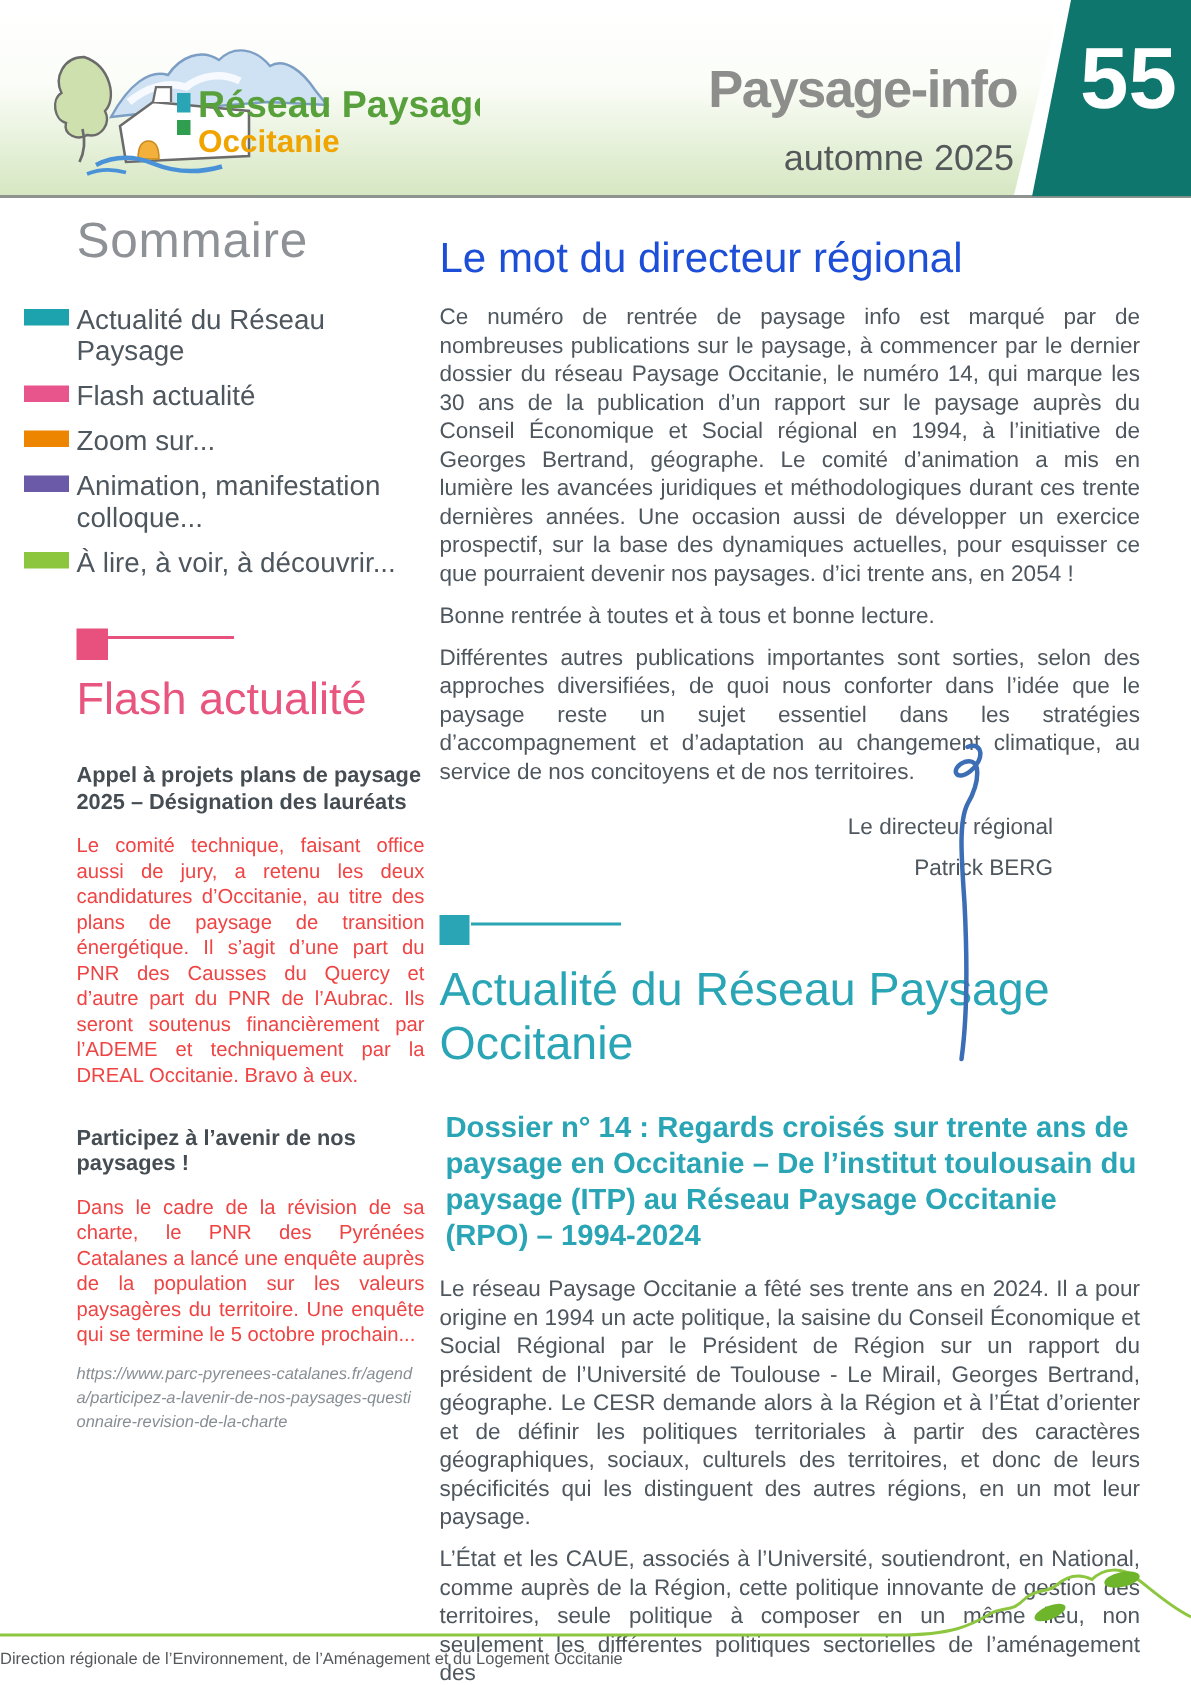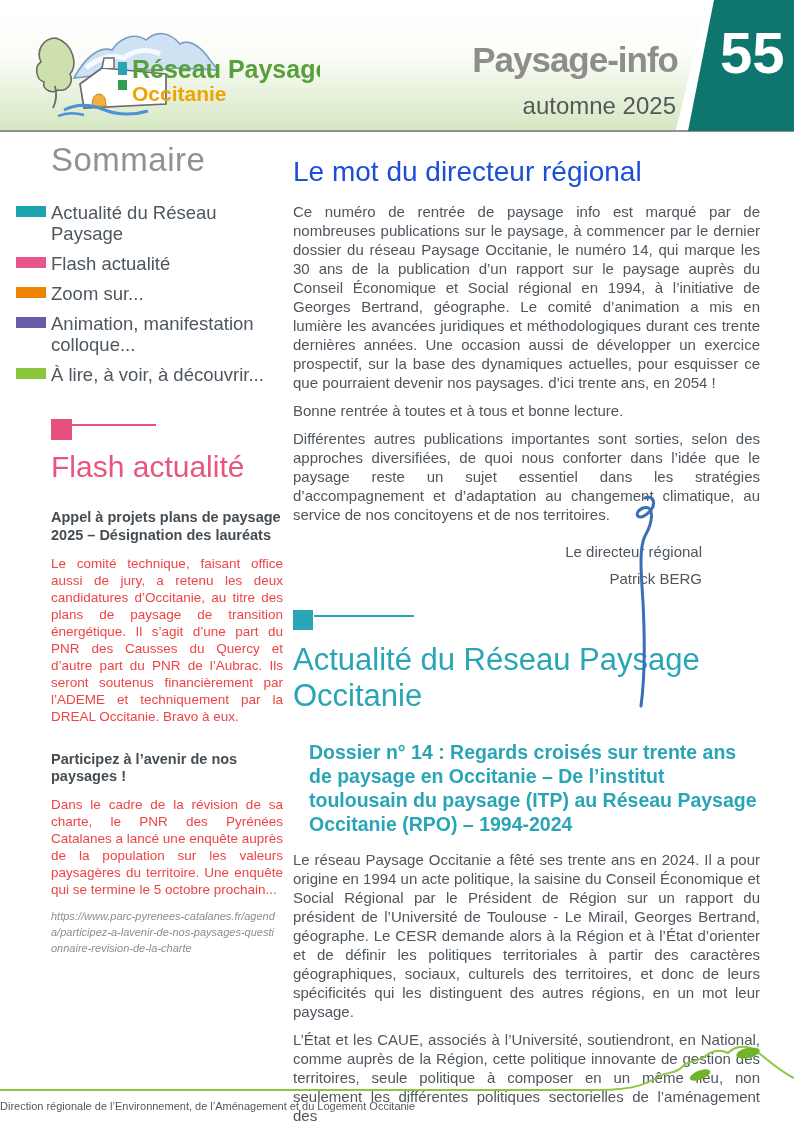--- a/index.html
+++ b/index.html
@@ -36,21 +36,21 @@
   .marker-teal::after{background:#2aa5b5;width:100px;}
 
   .flash-title{margin:10px 0 0 35px;font-size:30px;color:#e8557e;font-weight:500;line-height:1.1;}
   .leftcol h3{margin:26px 35px 10px 35px;width:232px;font-size:14.5px;font-weight:bold;color:#454d53;line-height:1.22;}
   .leftcol p{margin:0 0 0 35px;width:232px;font-size:13.5px;line-height:17px;text-align:justify;color:#ef4444;}
   .flash-url{display:block;margin:10px 0 0 35px;width:228px;font-style:italic;color:#878e94;
         font-size:11px;line-height:16px;word-break:break-all;text-decoration:none;}
 
   .rightcol h1{margin:0 0 14px 0;font-size:28px;font-weight:500;color:#1d4ed8;line-height:1.15;}
   .rightcol h2{margin:12px 0 0 0;font-size:31px;font-weight:500;color:#2aa5b5;line-height:36px;width:420px;}
-  .rightcol h3{margin:26px 0 14px 16px;font-size:19.5px;font-weight:bold;color:#2aa5b5;line-height:24px;}
+  .rightcol h3{margin:26px 0 14px 4px;font-size:19.5px;font-weight:bold;color:#2aa5b5;line-height:24px;}
   .rightcol p{margin:0 0 9px 0;font-size:15px;line-height:19px;text-align:justify;color:#4e565e;}
   .sig{margin-top:14px;padding-right:58px;text-align:right;font-size:15px;line-height:27px;color:#4e565e;}
   .signature-svg{position:absolute;left:318px;top:336px;width:56px;height:220px;z-index:5;pointer-events:none;}
 
   
   .footer-art{position:absolute;left:0;top:1038px;width:794px;height:58px;}
   .footer-text{position:absolute;left:0;top:1100px;width:794px;
         font-size:11px;color:#55585a;}
 </style>
 </head>

